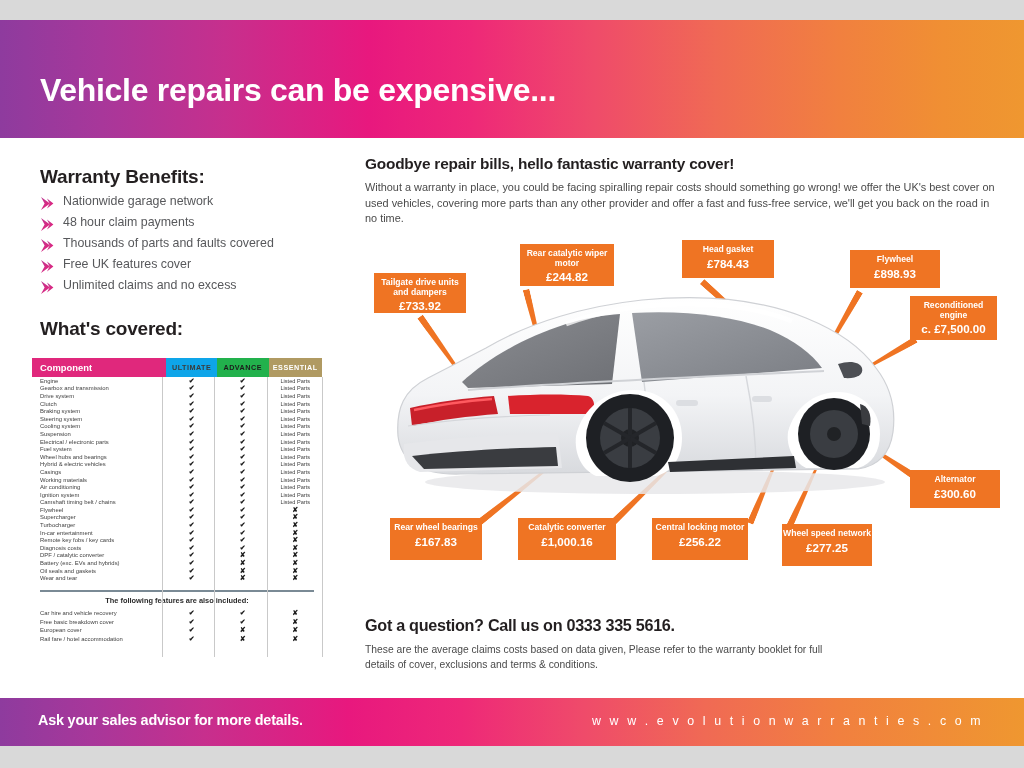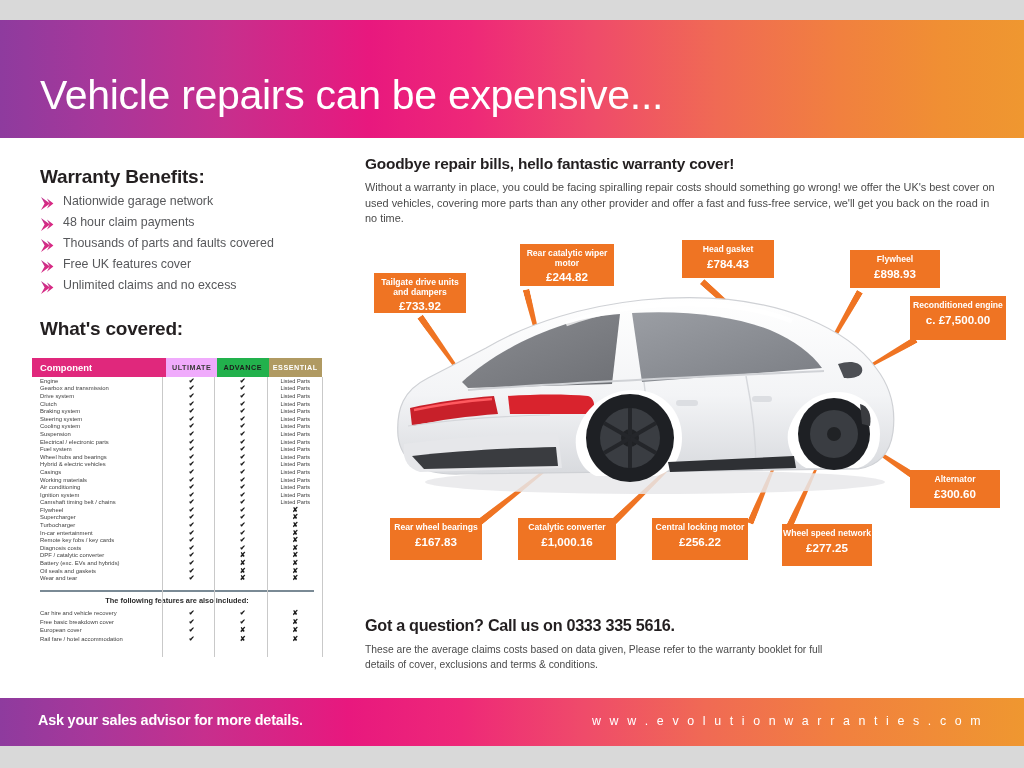--- a/index.html
+++ b/index.html
@@ -16,21 +16,21 @@
 
   
   .header {
     position:absolute; left:0; top:20px; width:1024px; height:118px;
     background:linear-gradient(90deg,
       #8e3b9e 0%, #a8379a 10%, #c72f8d 22%, #e8187e 36%,
       #ee2878 46%, #ef4b6a 58%, #f06a54 70%, #f1803f 82%, #f08f33 92%, #ef9730 100%);
   }
   .header-title {
     position:absolute; left:40px; top:52px;
-    color:#ffffff; font-size:41px; font-weight:normal; letter-spacing:-0.3px;
+    color:#ffffff; font-size:32px; font-weight:bold; letter-spacing:-0.3px;
   }
 
   
   .body-area { position:absolute; left:0; top:138px; width:1024px; height:560px; background:#ffffff; }
 
   
   .left-col { position:absolute; left:0px; top:138px; width:340px; height:560px; }
   .h-benefits {
     position:absolute; left:40px; top:28px;
     font-size:19px; font-weight:bold; color:#231f20; letter-spacing:-0.2px;
@@ -48,21 +48,21 @@
   .h-covered {
     position:absolute; left:40px; top:180px;
     font-size:19px; font-weight:bold; color:#231f20; letter-spacing:-0.2px;
   }
 
   
   .tbl { position:absolute; left:32px; top:220px; width:290px; }
   .tbl-head { display:flex; height:19px; }
   .th { font-size:7.2px; font-weight:bold; letter-spacing:0.5px; display:flex; align-items:center; }
   .th-comp { width:130px; background:#e0287c; color:#ffffff; padding-left:8px; font-size:9.4px; letter-spacing:0px; }
-  .th-ult  { width:52px; background:#f0abfc; color:#3b3b3b; justify-content:center; }
+  .th-ult  { width:52px; background:#0ea5e9; color:#3b3b3b; justify-content:center; }
   .th-adv  { width:53px; background:#22b14c; color:#1c1c1c; justify-content:center; }
   .th-ess  { width:55px; background:#b09a62; color:#ffffff; justify-content:center; }
 
   .tbl-body { position:relative; }
   .trow { display:flex; height:7.6px; align-items:center; }
   .c-name { width:130px; padding-left:8px; font-size:5.9px; color:#3f3f3f; white-space:nowrap; }
   .c-mark { width:52px; text-align:center; font-size:7px; color:#1a1a1a; font-weight:bold; position:relative; }
   .c-mark.adv { width:53px; }
   .c-mark.ess { width:55px; font-size:5.6px; font-weight:normal; color:#3f3f3f; }
   .c-mark.ess.x { font-size:7px; font-weight:bold; color:#1a1a1a; }
@@ -527,21 +527,21 @@
             <span class="amt">£244.82</span>
           </div>
           <div class="callout" style="left: 332px; top: -8px; width: 92px; height: 38px;">
             <span class="lbl">Head gasket</span>
             <span class="amt">£784.43</span>
           </div>
           <div class="callout" style="left: 500px; top: 2px; width: 90px; height: 38px;">
             <span class="lbl">Flywheel</span>
             <span class="amt">£898.93</span>
           </div>
-          <div class="callout" style="left: 560px; top: 48px; width: 96px; height: 44px;">
+          <div class="callout" style="left: 560px; top: 48px; width: 87px; height: 44px;">
             <span class="lbl">Reconditioned engine</span>
             <span class="amt">c. £7,500.00</span>
           </div>
           <div class="callout" style="left: 560px; top: 222px; width: 90px; height: 38px;">
             <span class="lbl">Alternator</span>
             <span class="amt">£300.60</span>
           </div>
           <div class="callout" style="left: 40px; top: 270px; width: 92px; height: 42px;">
             <span class="lbl">Rear wheel bearings</span>
             <span class="amt">£167.83</span>

